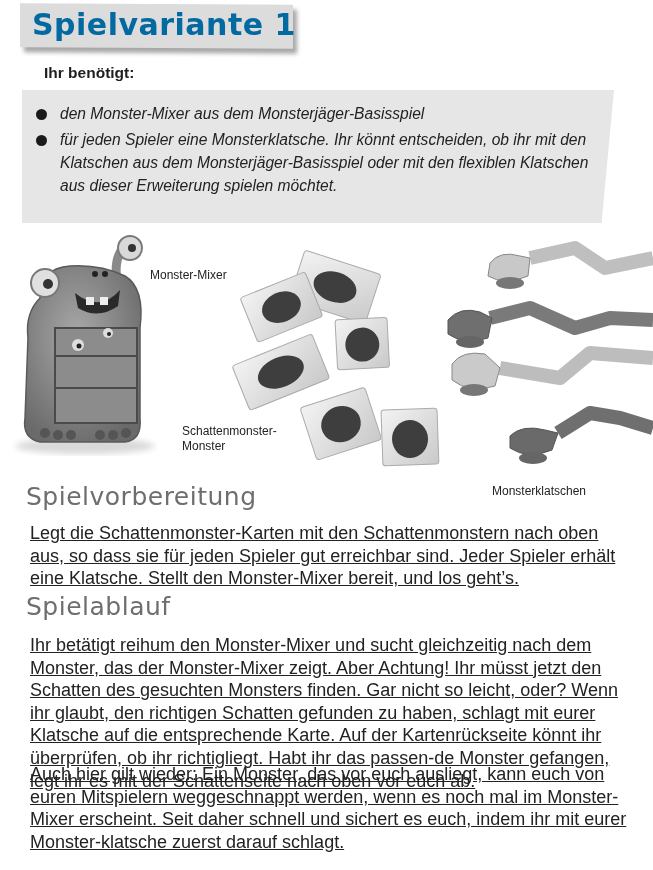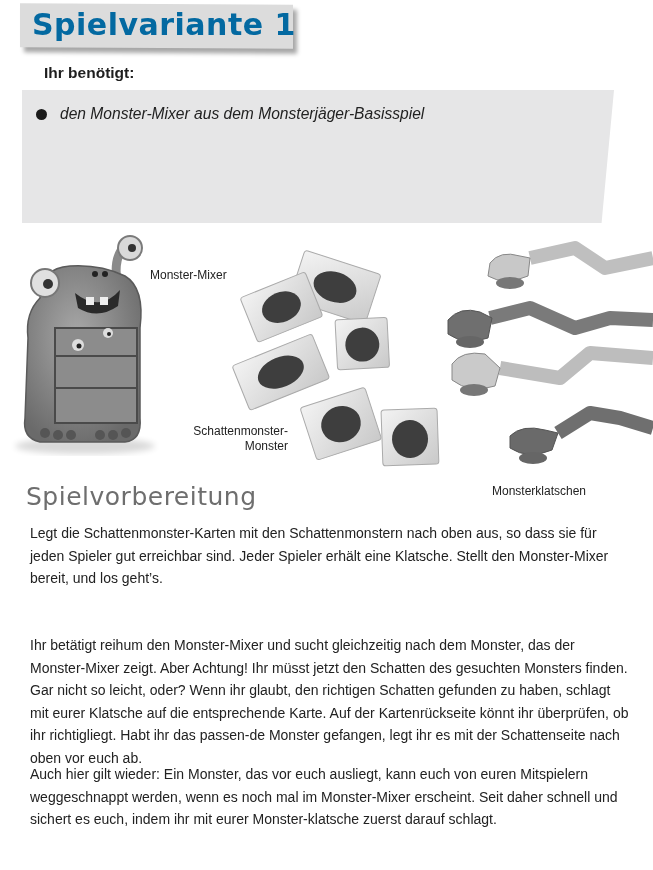--- a/index.html
+++ b/index.html
@@ -19,39 +19,40 @@
   
   .needs-box { position:absolute; left:22px; top:90px; width:592px; height:133px;
     background:#e6e6e7; clip-path:polygon(0 0, 100% 0, 97.9% 100%, 0 100%); }
   .needs-list { position:absolute; left:30px; top:96px; width:570px; margin:6px; padding:0; list-style:none;
     font-size:15.6px; line-height:23px; color:#222;font-style:italic; }
   .needs-list li { position:relative; padding-left:24px; margin-bottom:3px; }
   .bullet { position:absolute; left:0; top:7px; width:11px; height:11px; border-radius:50%; background:#1b1b1b; }
 
   
   .illus { position:absolute; left:0; top:228px; width:653px; height:270px; }
-  .caption { position:absolute; font-size:12px; color:#222; line-height:15px; text-align:right; }
+  .caption { position:absolute; font-size:12px; color:#222; line-height:15px; text-align:left; }
 
   
   .section-heading { position:absolute; left:26px; font-family:"DejaVu Sans", sans-serif; font-weight:normal;
     font-size:25px; color:#6e6e6e; letter-spacing:0.5px; }
-  .para { position:absolute; left:30px; width:600px; margin:0; font-size:14px; line-height:22.6px; color:#222; }
+  .para { position:absolute; left:30px; width:600px; margin:0; font-size:18px; line-height:22.6px; color:#222;text-decoration:underline; }
 </style>
 </head>
 <body>
 
 <div class="page">
 
   <div class="title-banner"></div>
   <div class="title-text">Spielvariante 1</div>
 
   <div class="needs-heading">Ihr benötigt:</div>
   <div class="needs-box"></div>
   <ul class="needs-list">
     <li><span class="bullet"></span><span>den Monster-Mixer aus dem Monsterjäger-Basisspiel</span></li>
+    <li><span class="bullet"></span><span>für jeden Spieler eine Monsterklatsche. Ihr könnt entscheiden, ob ihr mit den Klatschen aus dem Monsterjäger-Basisspiel oder mit den flexiblen Klatschen aus dieser Erweiterung spielen möchtet.</span></li>
   </ul>
 
   <div class="illus">
     <svg width="653" height="270" viewBox="0 0 653 270">
       <defs>
         <radialGradient id="g-mon" cx="45%" cy="40%" r="65%">
           <stop offset="0" stop-color="#a8a8a8"></stop>
             <stop offset="1" stop-color="#6a6a6a"></stop>
         </radialGradient>
         <linearGradient id="g-card" x1="0" y1="0" x2="1" y2="1">
@@ -148,16 +149,17 @@
     <div class="caption" style="left:182px; top:196px; width:106px;">
       <div>Schattenmonster-</div>
       <div>Monster</div>
     </div>
     <div class="caption" style="left:492px; top:256px;">Monsterklatschen</div>
   </div>
 
   <div class="section-heading" style="top:482px;">Spielvorbereitung</div>
   <p class="para" style="top:522px;">Legt die Schattenmonster-Karten mit den Schattenmonstern nach oben aus, so dass sie für jeden Spieler gut erreichbar sind. Jeder Spieler erhält eine Klatsche. Stellt den Monster-Mixer bereit, und los geht’s.</p>
 
+  <div class="section-heading" style="top:592px;">Spielablauf</div>
   <p class="para" style="top:634px;">Ihr betätigt reihum den Monster-Mixer und sucht gleichzeitig nach dem Monster, das der Monster-Mixer zeigt.  Aber Achtung! Ihr müsst jetzt den Schatten des gesuchten Monsters finden. Gar nicht so leicht, oder? Wenn ihr glaubt, den richtigen Schatten gefunden zu haben, schlagt mit eurer Klatsche auf die entsprechende Karte. Auf der Kartenrückseite könnt ihr überprüfen, ob ihr richtigliegt. Habt ihr das passen-de Monster gefangen, legt ihr es mit der Schattenseite nach oben vor euch ab.</p>
   <p class="para" style="top:763px;">Auch hier gilt wieder: Ein Monster, das vor euch ausliegt, kann euch von euren Mitspielern weggeschnappt werden, wenn es noch mal im Monster-Mixer erscheint. Seit daher schnell und sichert es euch, indem ihr mit eurer Monster-klatsche zuerst darauf schlagt.</p>
 
 </div>
 
 </body></html>

